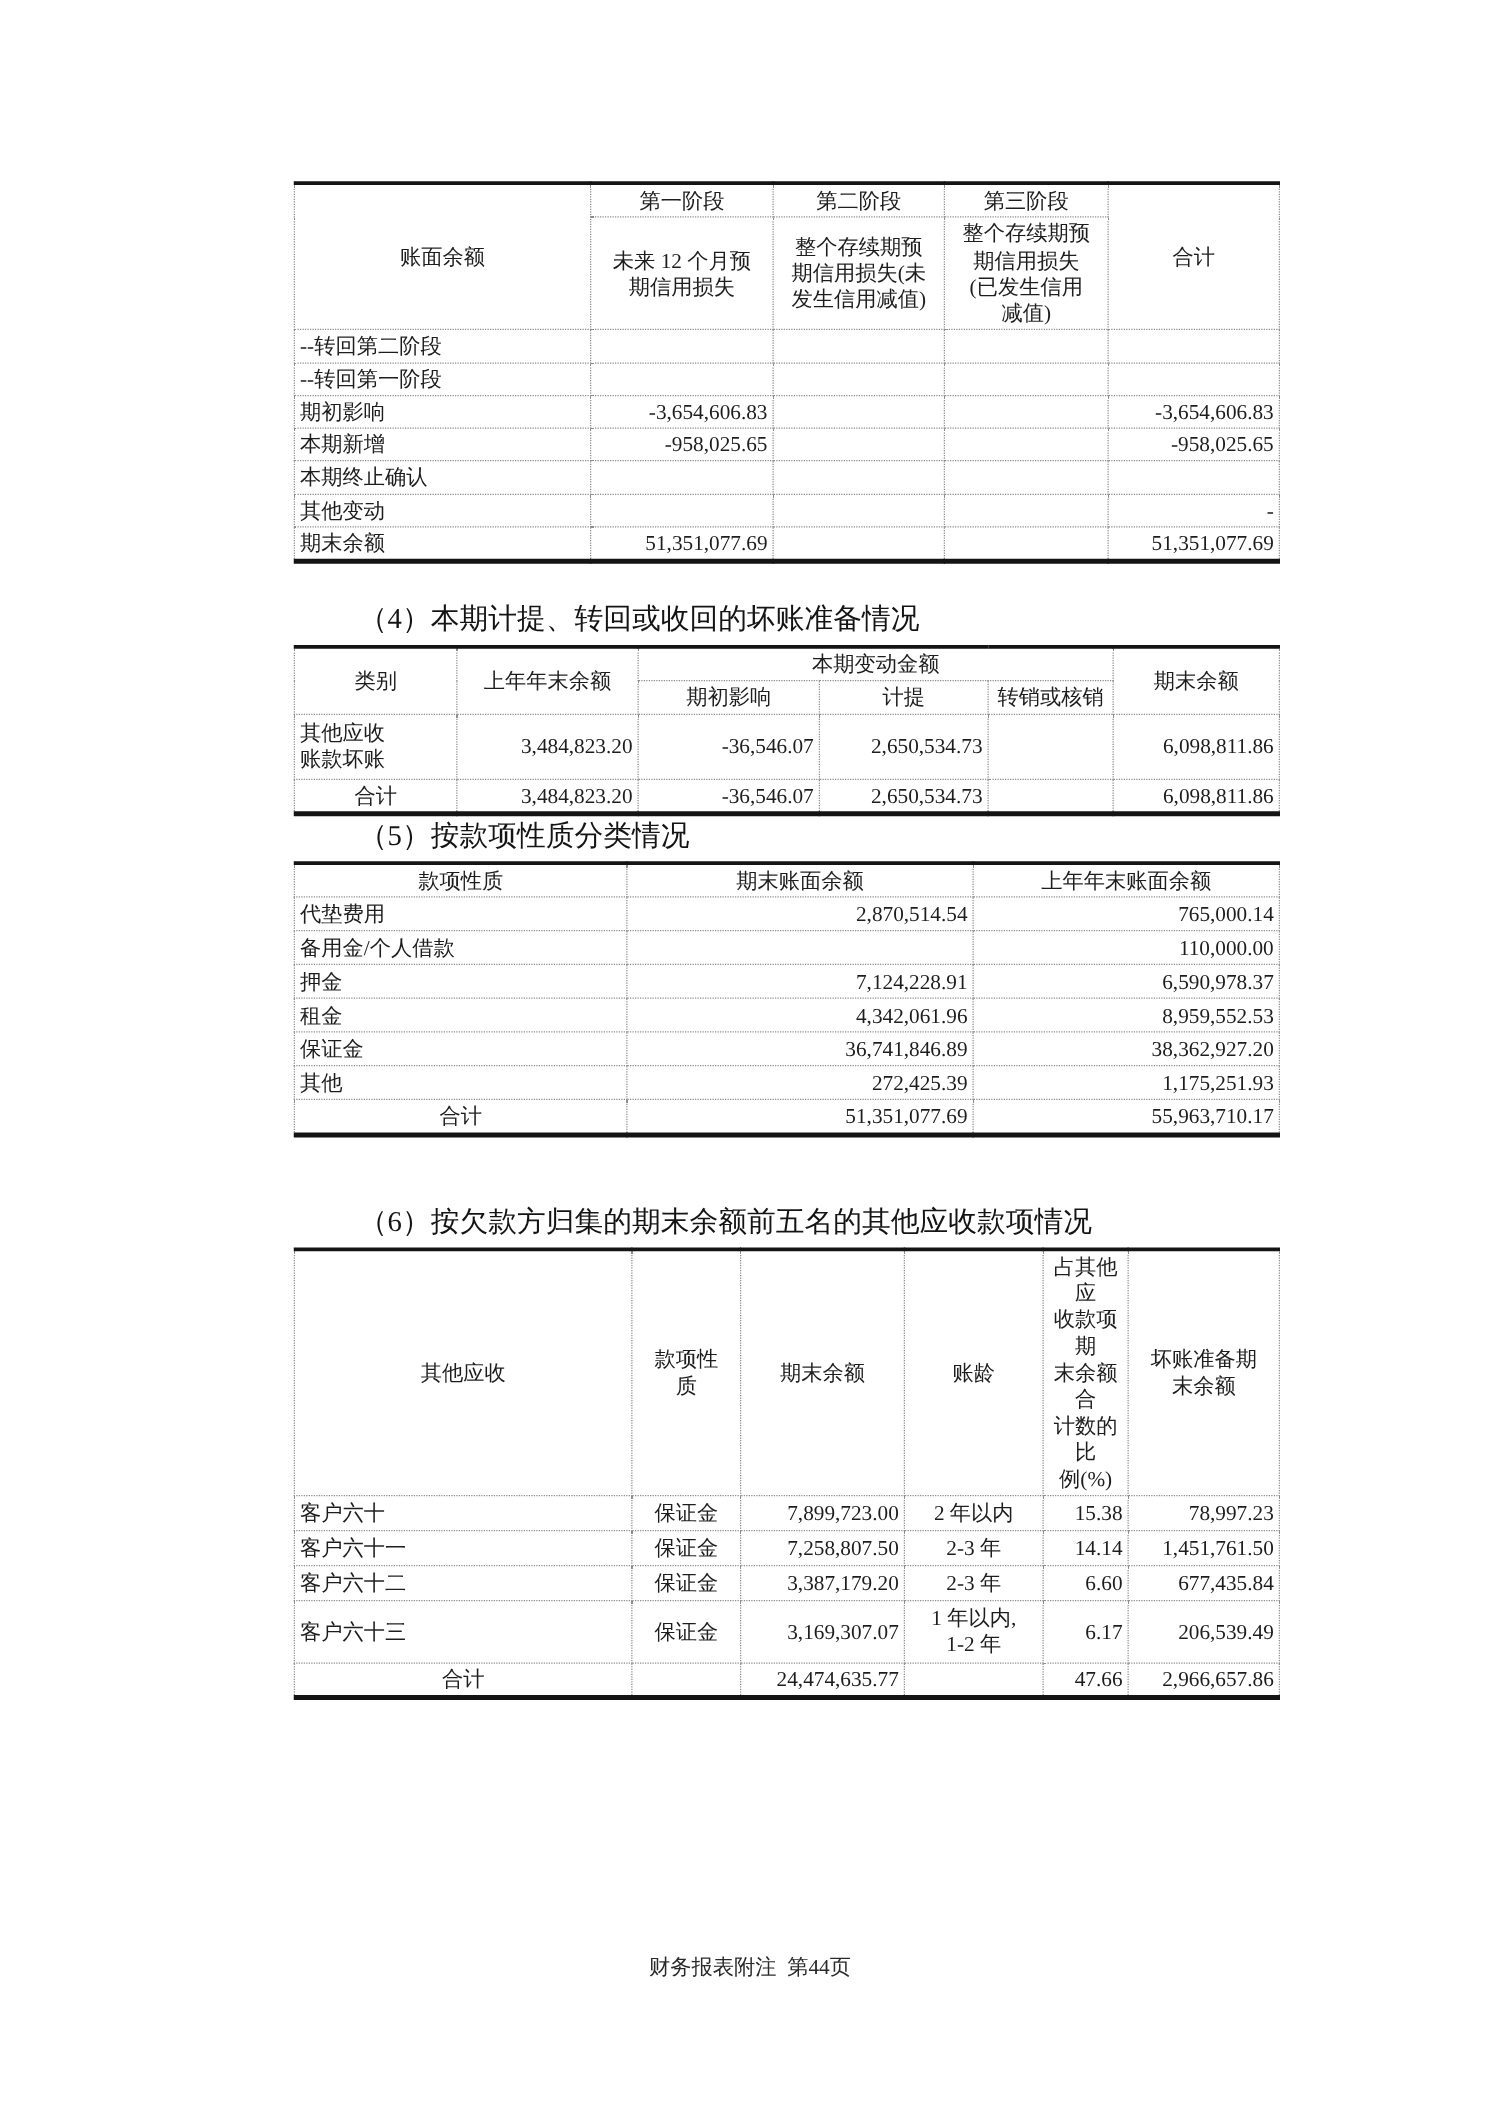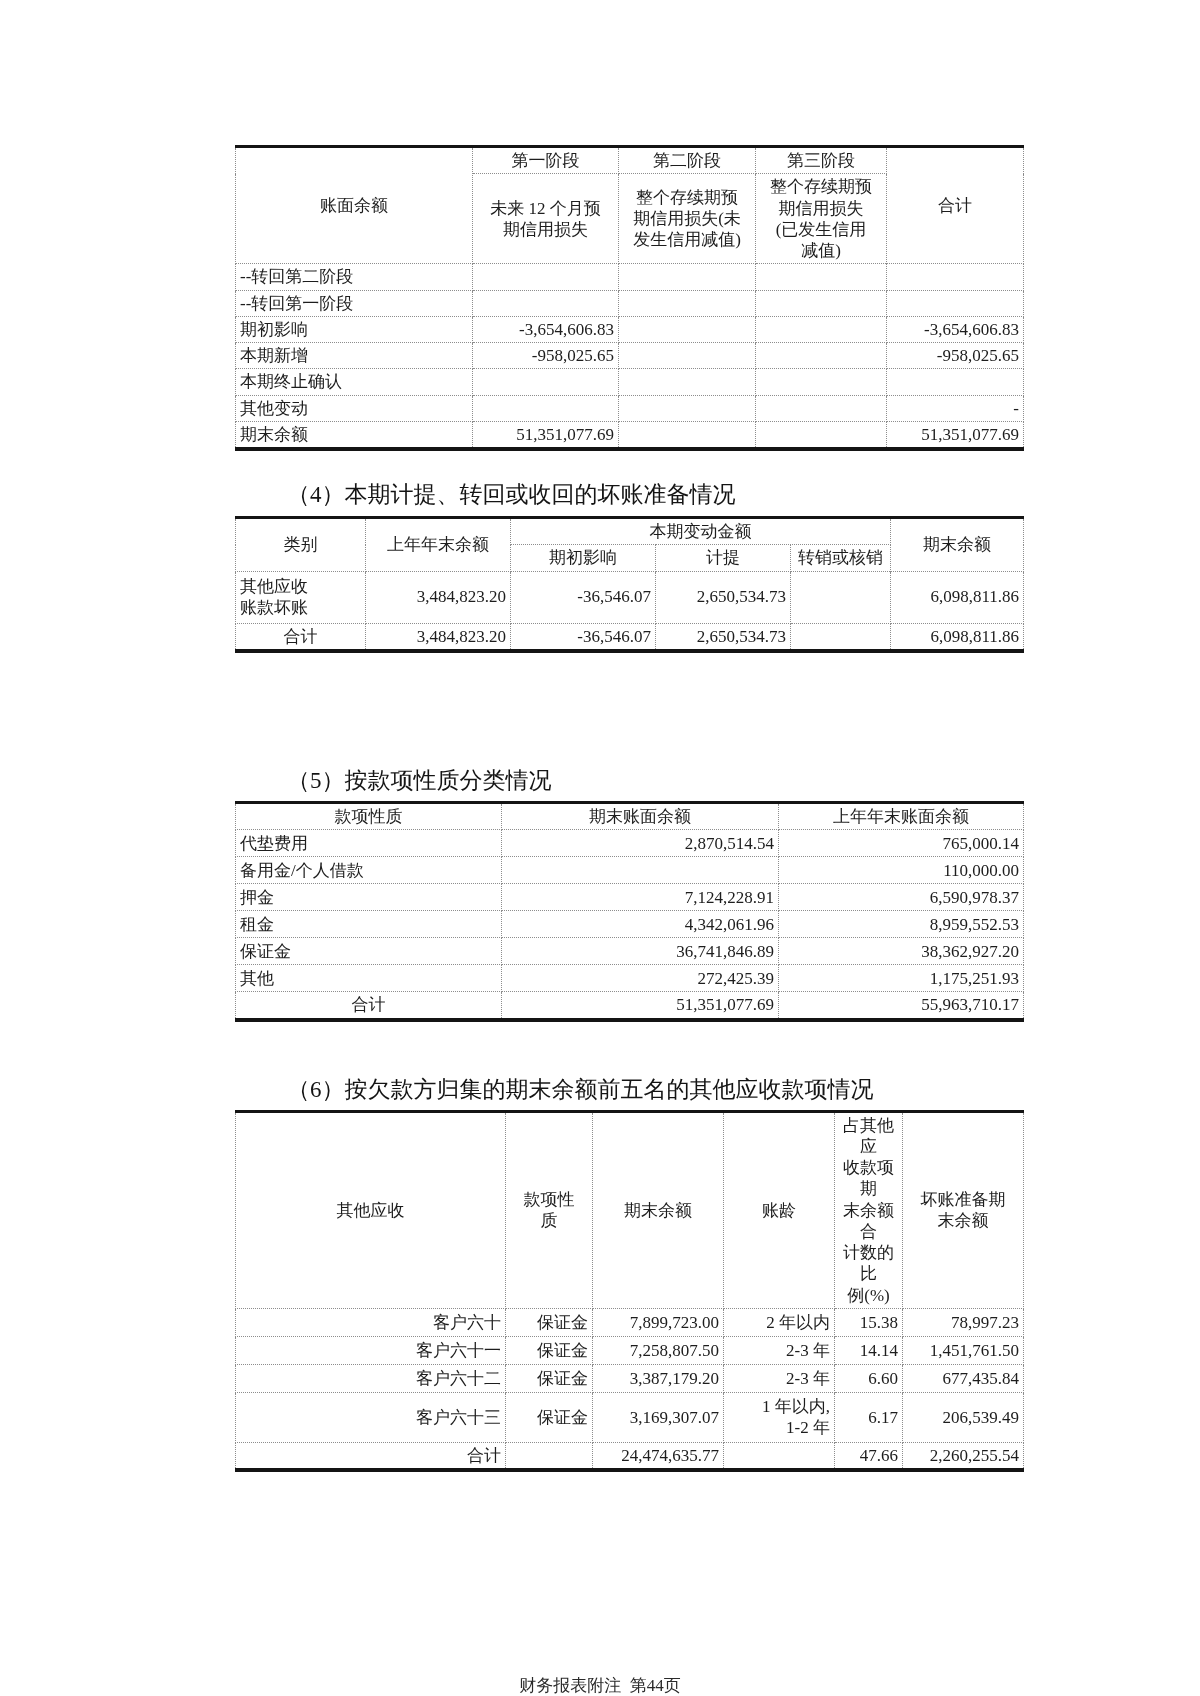--- a/index.html
+++ b/index.html
@@ -30,29 +30,29 @@
   .t1 thead tr.h1 th { height:24px; }
   .t1 thead tr.h2 th { height:82px; }
   .t1 tbody td { height:24px; }
 
   .title4 { margin-top:28px; }
   .t4 { margin-top:6px; }
   .t4 thead th { height:26px; }
   .t4 tbody tr.r0 td { height:52px; }
   .t4 tbody tr.r1 td { height:28px; }
 
-  .title5 { margin-top:112px; }
+  .title5 { }
   .t5 { margin-top:5px; }
   .t5 thead th { height:26px; }
   .t5 tbody td { height:27px; }
 
   .title6 { margin-top:52px; }
   .t6 { margin-top:5px; }
   .t6 thead th { height:112px; padding:2px 2px; }
-  .t6 tbody td { height:28px;text-align:right; }
+  .t6 tbody td { height:28px; }
   .t6 tbody tr.tall td { height:50px; }
 
   .footer { margin-top:202px; text-align:center; font-size:17px; white-space:pre; color:#2a2a2a; }
 </style>
 </head>
 <body>
 
 <div class="page">
   <div class="content">
 
@@ -293,20 +293,20 @@
 1-2 年</td>
           <td class="num">6.17</td>
           <td class="num">206,539.49</td>
         </tr>
         <tr>
           <td class="ctr">合计</td>
           <td class="ctr"></td>
           <td class="num">24,474,635.77</td>
           <td class="ctr"></td>
           <td class="num">47.66</td>
-          <td class="num">2,260,255.54</td>
+          <td class="num">2,966,657.86</td>
         </tr>
       </tbody>
     </table>
   </div>
 
   <div class="footer">财务报表附注  第44页</div>
 </div>
 
 </body></html>

